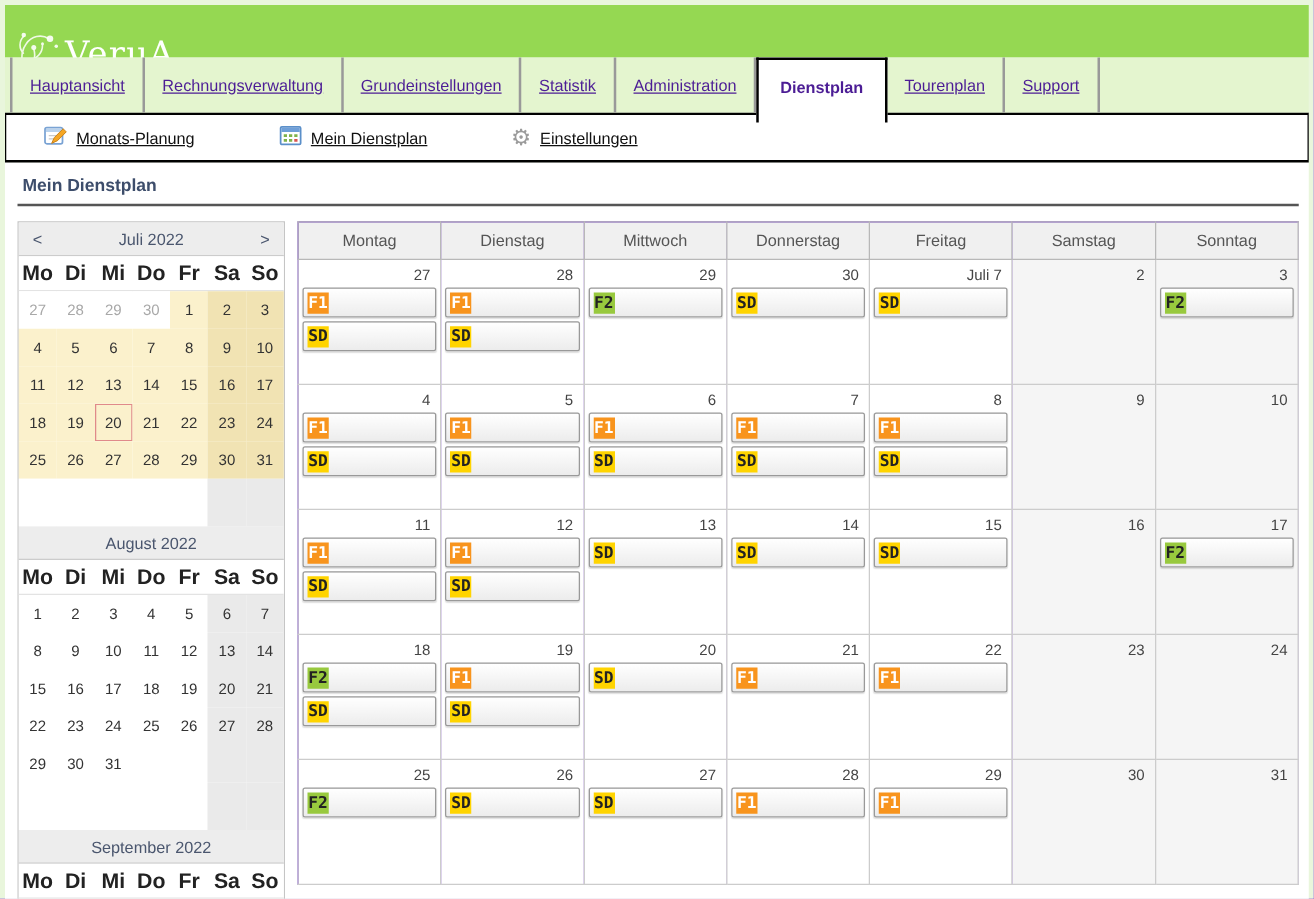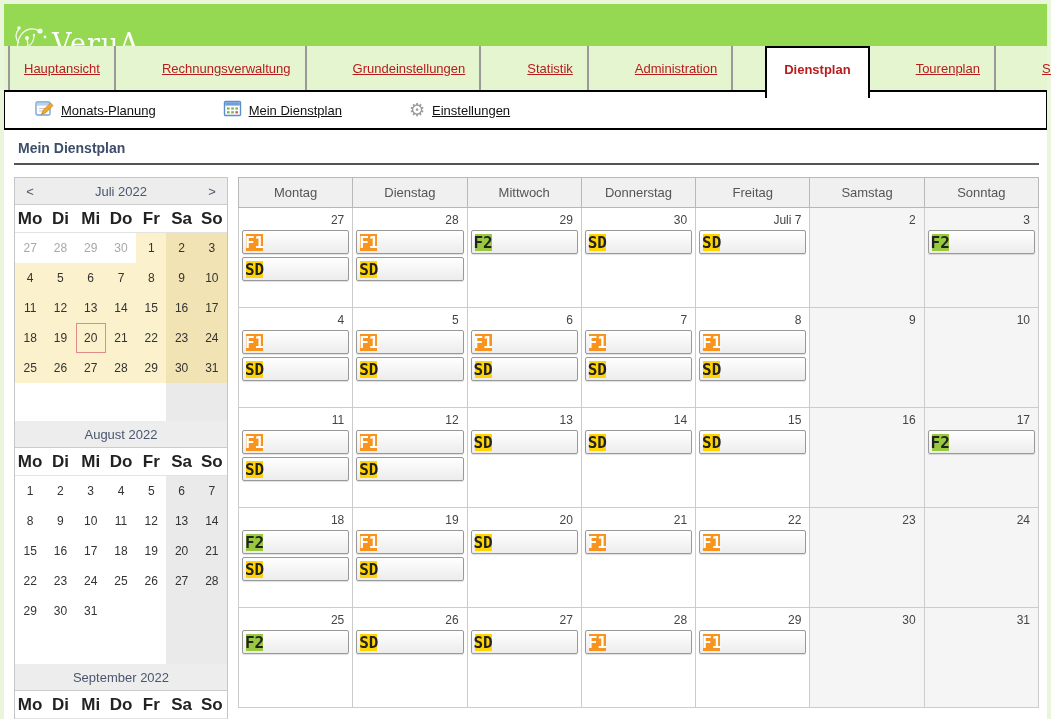--- a/index.html
+++ b/index.html
@@ -7,23 +7,23 @@
   body { background: #e9f6dc; font-family: "Liberation Sans", sans-serif; font-size: 13px; color: #222; }
   .page { margin: 4px; }
 
   
   .app-header { height: 42px; background: #95d852; display: flex; align-items: center; padding-left: 8px; }
   .logo-wrap { display: flex; align-items: flex-start; margin-top: 40px; }
   .logo-text { font-family: "DejaVu Serif", serif; color: #fff; font-size: 27px; line-height: 40px; margin-left: 2px; letter-spacing: 1px; }
 
   
   .tab-bar { display: flex; background: #e4f5cf; height: 44px; position: relative; z-index: 2; }
-  .tab { display: flex; align-items: center; padding: 0 14px; border-right: 2px solid #999; margin-left: 32px; }
+  .tab { display: flex; align-items: center; padding: 0 14px; border-right: 2px solid #999; }
   .tab:first-child { border-left: 2px solid #999; margin-left: 4px; }
-  .tab-link { text-decoration: underline; color: #b91c1c; cursor: pointer; white-space: nowrap; }
+  .tab-link { text-decoration: underline; color: #4c1d95; cursor: pointer; white-space: nowrap; }
   .tab.active { background: #fff; border: 2px solid #000; border-bottom: none; margin-bottom: -8px; padding: 0 17px 8px; position: relative; z-index: 5; font-weight: bold; }
   .tab.active .tab-link { text-decoration: none; }
 
   
   .toolbar { background: #fff; border-top: 2px solid #000; border-bottom: 2px solid #000; border-left: 1px solid #000; border-right: 1px solid #000; height: 40px; display: flex; align-items: center; gap: 67px; padding-left: 30px; position: relative; z-index: 1; }
   .tool-item { display: flex; align-items: center; gap: 7px; cursor: pointer; }
   .tool-label { text-decoration: underline; color: #111; }
   .gear-glyph { font-size: 18px; color: #9b9b9b; line-height: 18px; }
 
   
@@ -47,21 +47,21 @@
   .mc-day.out { background: #fff; color: #a8a8a8; }
   .mc-day.today { box-shadow: inset 0 0 0 1px #e08a8a; }
 
   
   .main-cal { width: 807px; border-collapse: collapse; table-layout: fixed; background: #6d28d9; padding-left: 23px; }
   .main-cal th { height: 30px; background: #f0f0f0; border: 1px solid #b8b8b8; font-weight: normal; color: #555; font-size: 13px; }
   .main-cal td { border: 1px solid #ccc; vertical-align: top; height: 100px; padding: 0; background: #fff; }
   .main-cal td.we { background: #f5f5f5; }
   .date-label { text-align: right; padding: 5px 8px 3px; font-size: 12px; color: #444; }
   .entry { display: flex; align-items: center; margin: 0 3px 3px 3px; height: 24px; border: 1px solid #999; border-radius: 2px; background: linear-gradient(#ffffff, #ececec); box-shadow: 0 1px 1px rgba(0,0,0,0.13); cursor: pointer; }
-  .badge { width: 17px; height: 17px; margin-left: 3px; display: flex; align-items: center; justify-content: center; font-family: "DejaVu Sans Mono", monospace; font-weight: bold; font-size: 16px; }
+  .badge { width: 17px; height: 17px; margin-left: 3px; display: flex; align-items: center; justify-content: center; font-family: "DejaVu Sans Mono", monospace; font-weight: bold; font-size: 13px; }
 </style>
 </head>
 <body>
 
 <div class="page">
 
   <div class="app-header">
     <div class="logo-wrap">
       <span>
         <svg width="38" height="40" viewBox="0 0 38 40">

